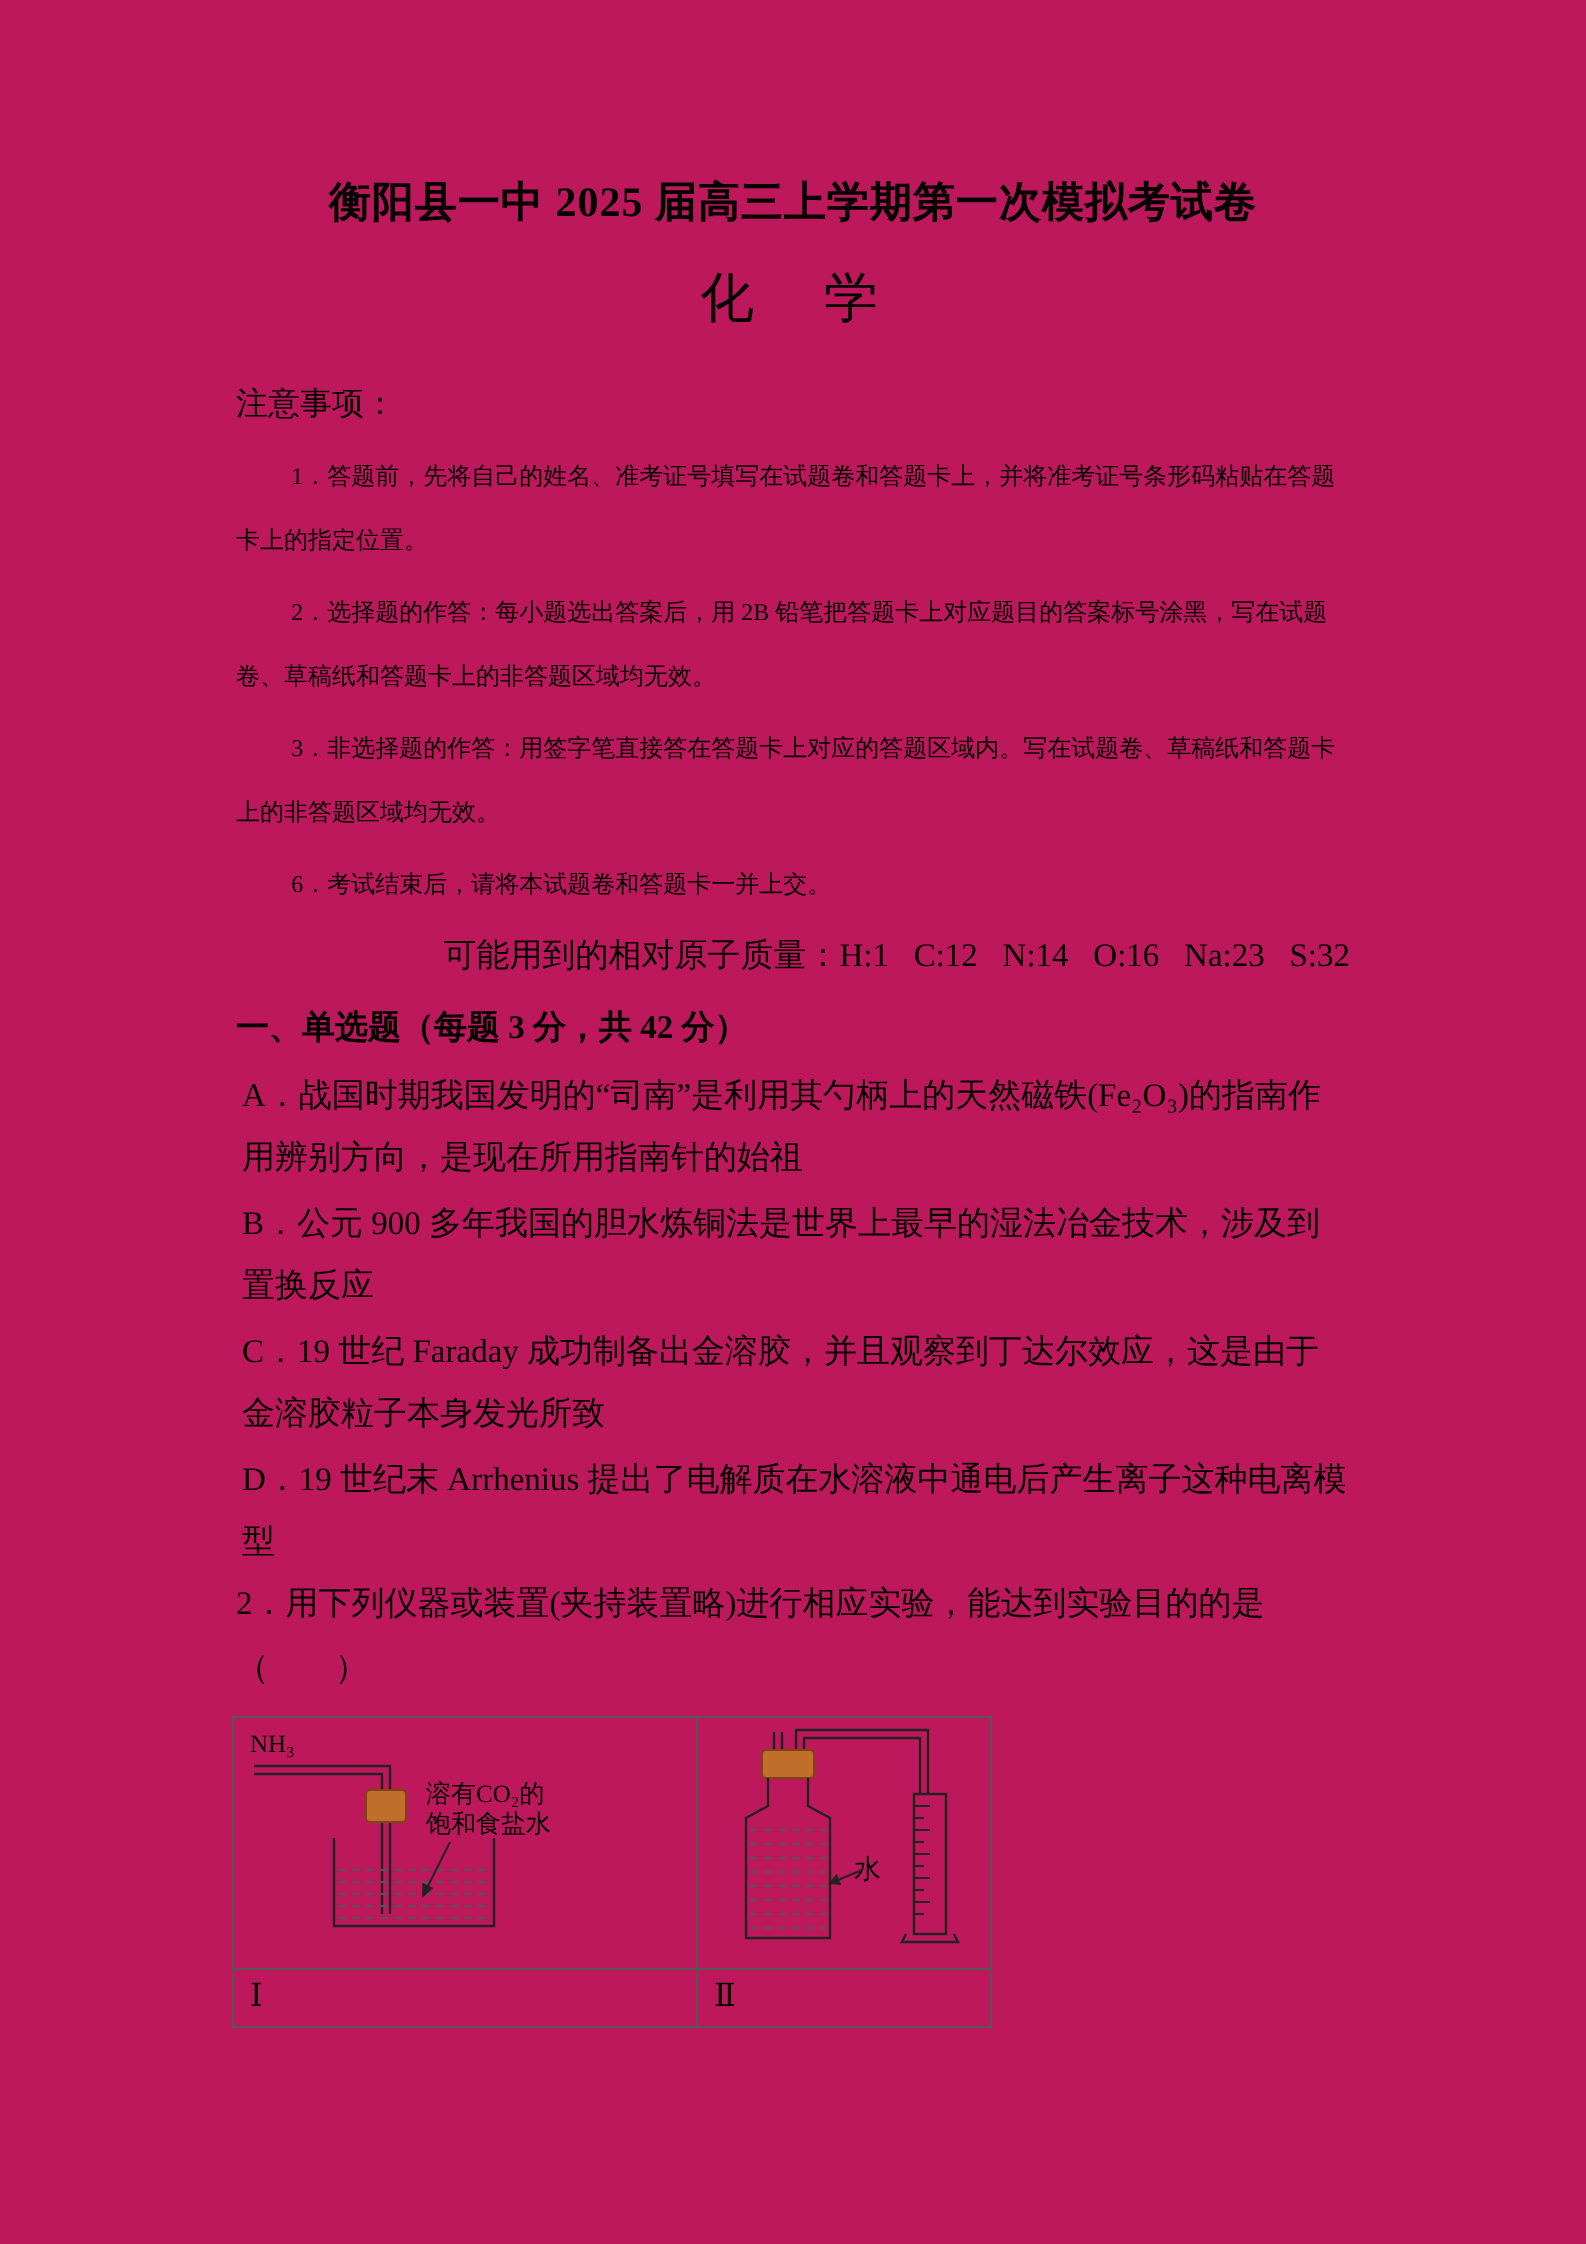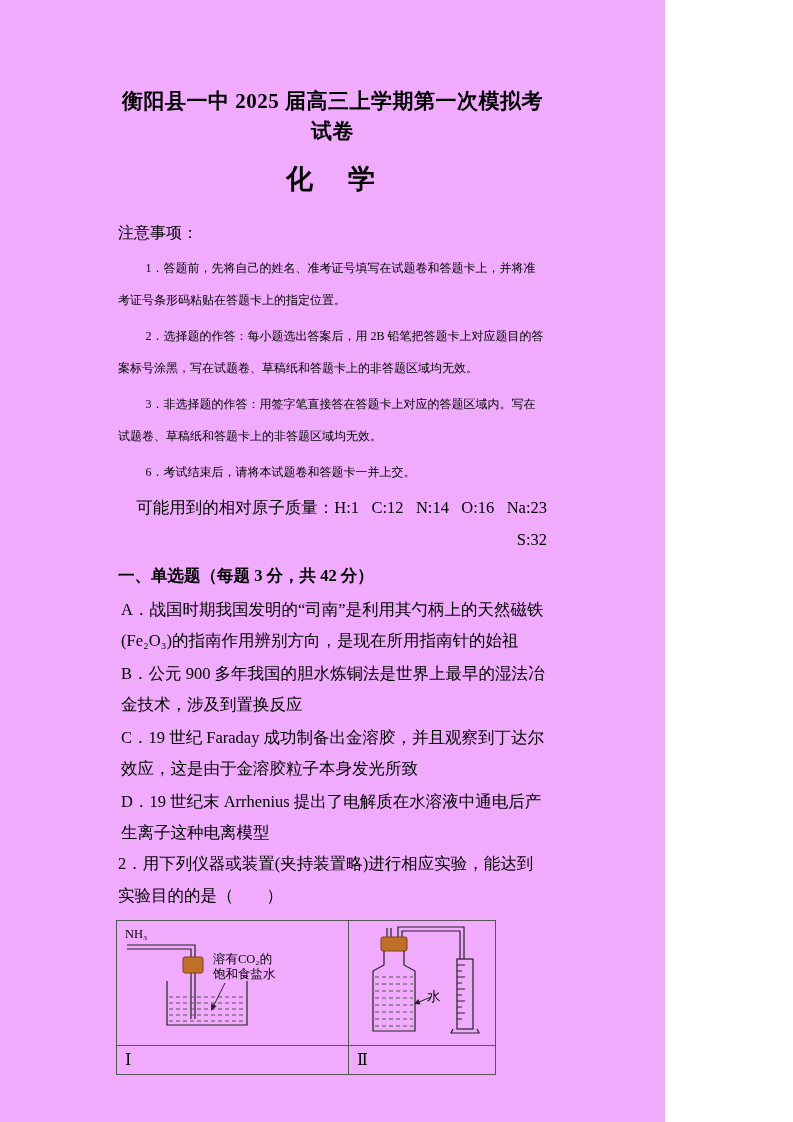--- a/index.html
+++ b/index.html
@@ -4,31 +4,31 @@
 <style>
   * { margin: 0; padding: 0; box-sizing: border-box; }
   html, body { background: #ffffff; }
   body {
     width: 793px; height: 1122px;
     font-family: "Liberation Serif", "DejaVu Serif", serif;
     color: #000;
     overflow: hidden;
   }
   .page {
-    width: 665px; height: 1122px;
+    width: 793px; height: 1122px;
     padding: 86px 118px 0 118px;
-    background: #f0abfc;
+    background: #be185d;
     overflow: hidden;
   }
   .title {
     font-size: 21px; font-weight: bold; text-align: center;
     letter-spacing: 0.5px; line-height: 30px;
   }
   .subject {
-    font-size: 27px; font-weight: bold; text-align: center;
+    font-size: 27px; font-weight: normal; text-align: center;
     margin-top: 14px; line-height: 38px; letter-spacing: 4px;
   }
   .notice-header {
     font-size: 16px; font-weight: normal; margin-top: 20px; line-height: 30px;
   }
   .notice-item {
     font-size: 12px; line-height: 32px; text-indent: 2.3em; margin-top: 4px; font-family: Liberation Serif, serif;
   }
   .atomic {
     font-size: 16.5px; line-height: 32px; margin-top: 4px;

